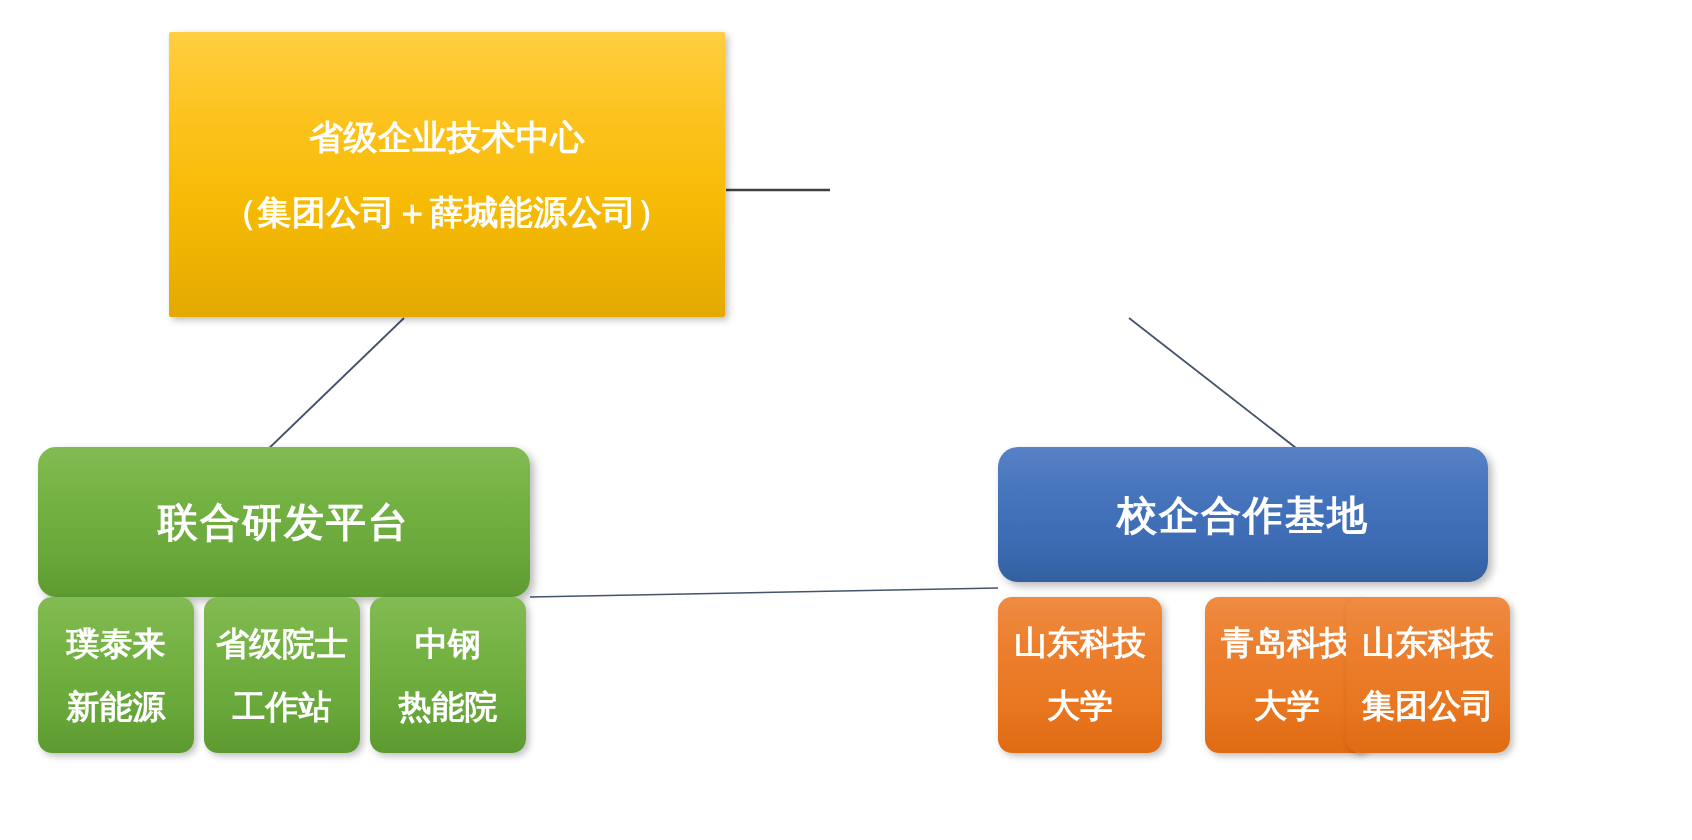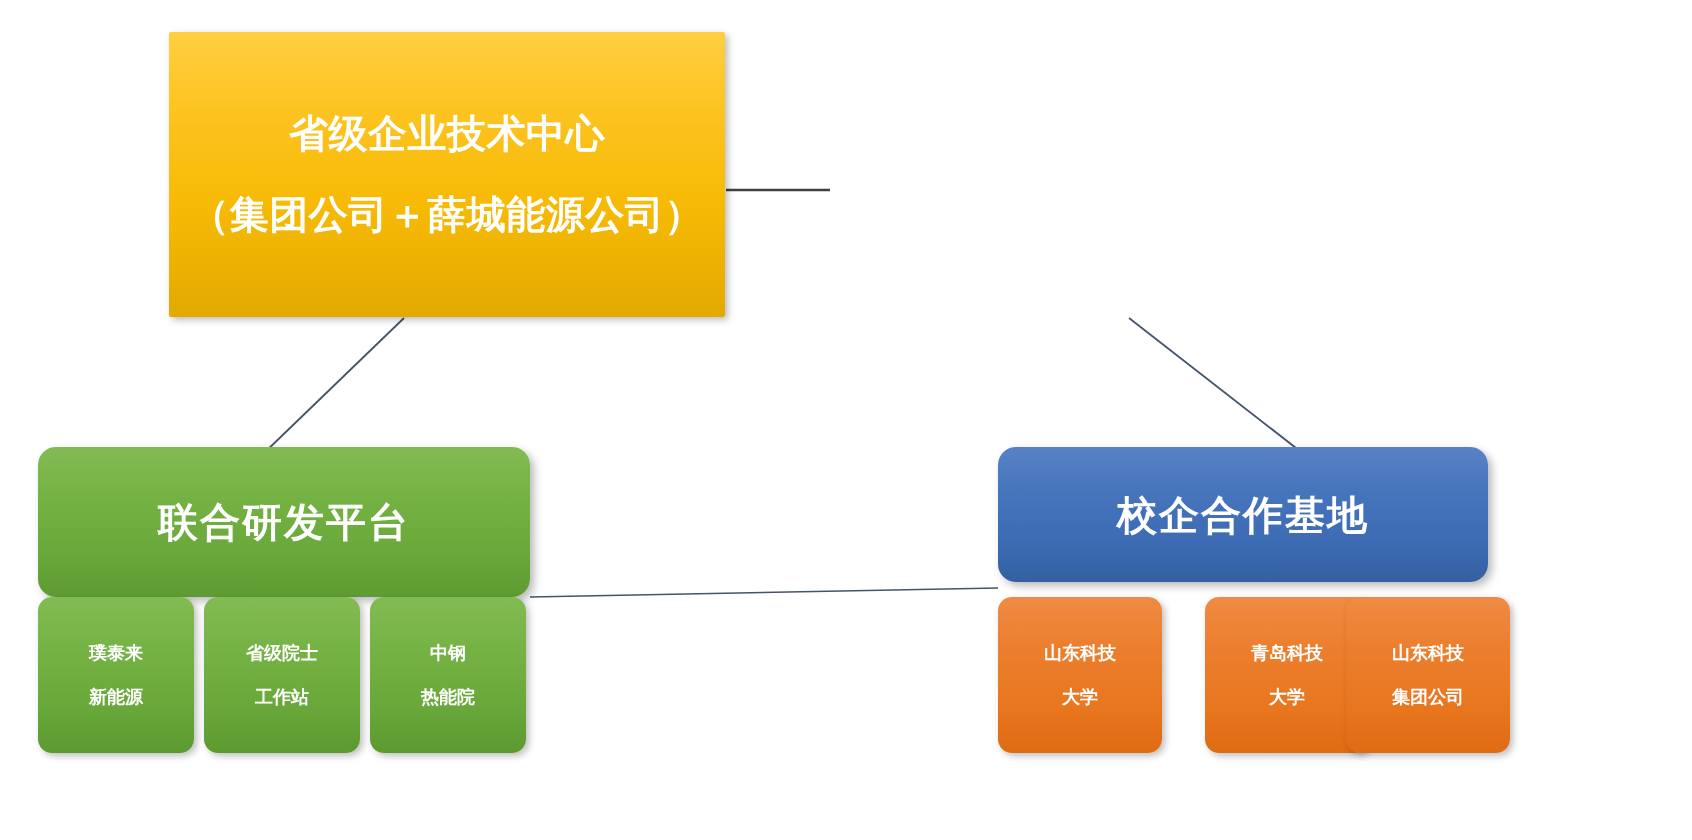--- a/index.html
+++ b/index.html
@@ -38,21 +38,21 @@
   .top-node {
     border-radius: 2px;
     box-shadow: 3px 3px 7px rgba(0,0,0,0.26);
     letter-spacing: 0.5px;
   }
 
   #node-provincial-center {
     left: 169px;  top: 32px;
     width: 556px; height: 285px;
     background: linear-gradient(180deg, #FFCF42 0%, #FDC422 26%, #F7BA05 60%, #E3A900 100%);
-    font-size: 39px;
+    font-size: 34px;
   }
   #node-provincial-center .line.l1 { margin-bottom: 30px; }
 
   #node-city-lab {
     left: 830px;  top: 32px;
     width: 466px; height: 285px;
     background: linear-gradient(180deg, #7FB2E0 0%, #6BA5DB 28%, #5A99D6 62%, #4A8CCE 100%);
     font-size: 33px;
   }
   #node-city-lab .line.l1 { margin-bottom: 30px; }
@@ -66,27 +66,28 @@
   }
   #node-joint-platform {
     left: 38px; top: 447px;
     width: 492px; height: 150px;
     background: linear-gradient(180deg, #82BB53 0%, #76B345 30%, #69A83A 70%, #5E9C32 100%);
   }
   #node-school-base {
     left: 998px; top: 447px;
     width: 490px; height: 135px;
     background: linear-gradient(180deg, #5982C6 0%, #4776BD 30%, #3D6BB4 70%, #33609F 100%);
+    border-radius: 20px;
   }
 
   
   .chip {
     border-radius: 14px;
     box-shadow: 3px 3px 7px rgba(0,0,0,0.26);
-    font-size: 18px;
+    font-size: 33px;
     line-height: 1.25;
     top: 597px;
     height: 156px;
   }
   .chip .line.l1 { margin-bottom: 22px; }
 
   .chip.green {
     background: linear-gradient(180deg, #82BB53 0%, #76B345 32%, #68A739 72%, #5C9A30 100%);
   }
   .chip.orange {

